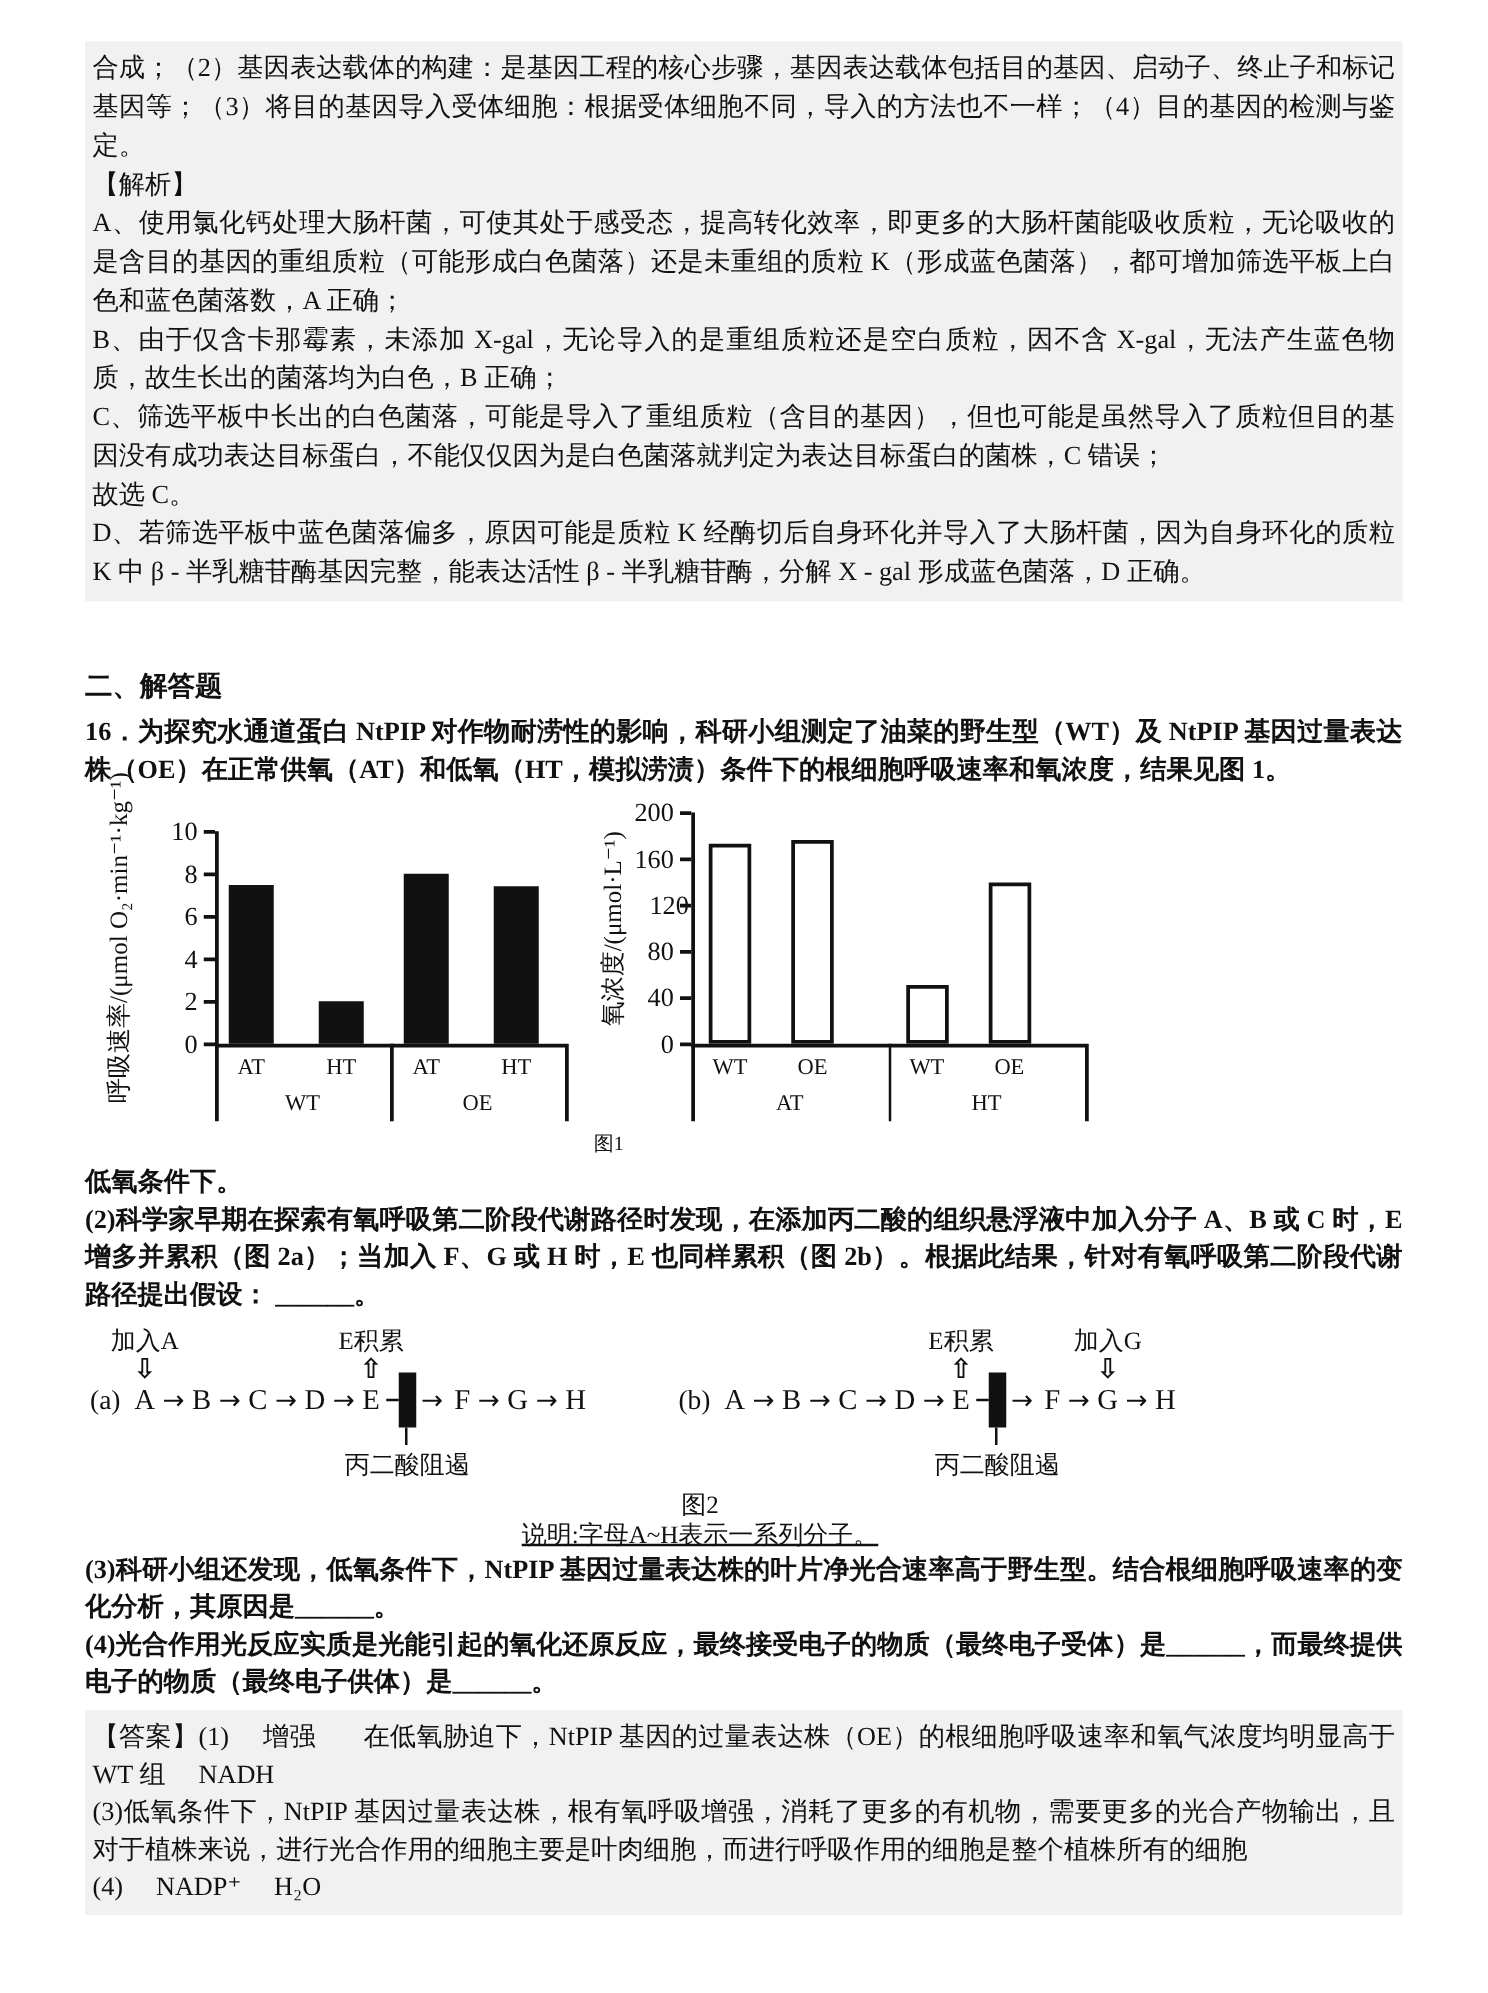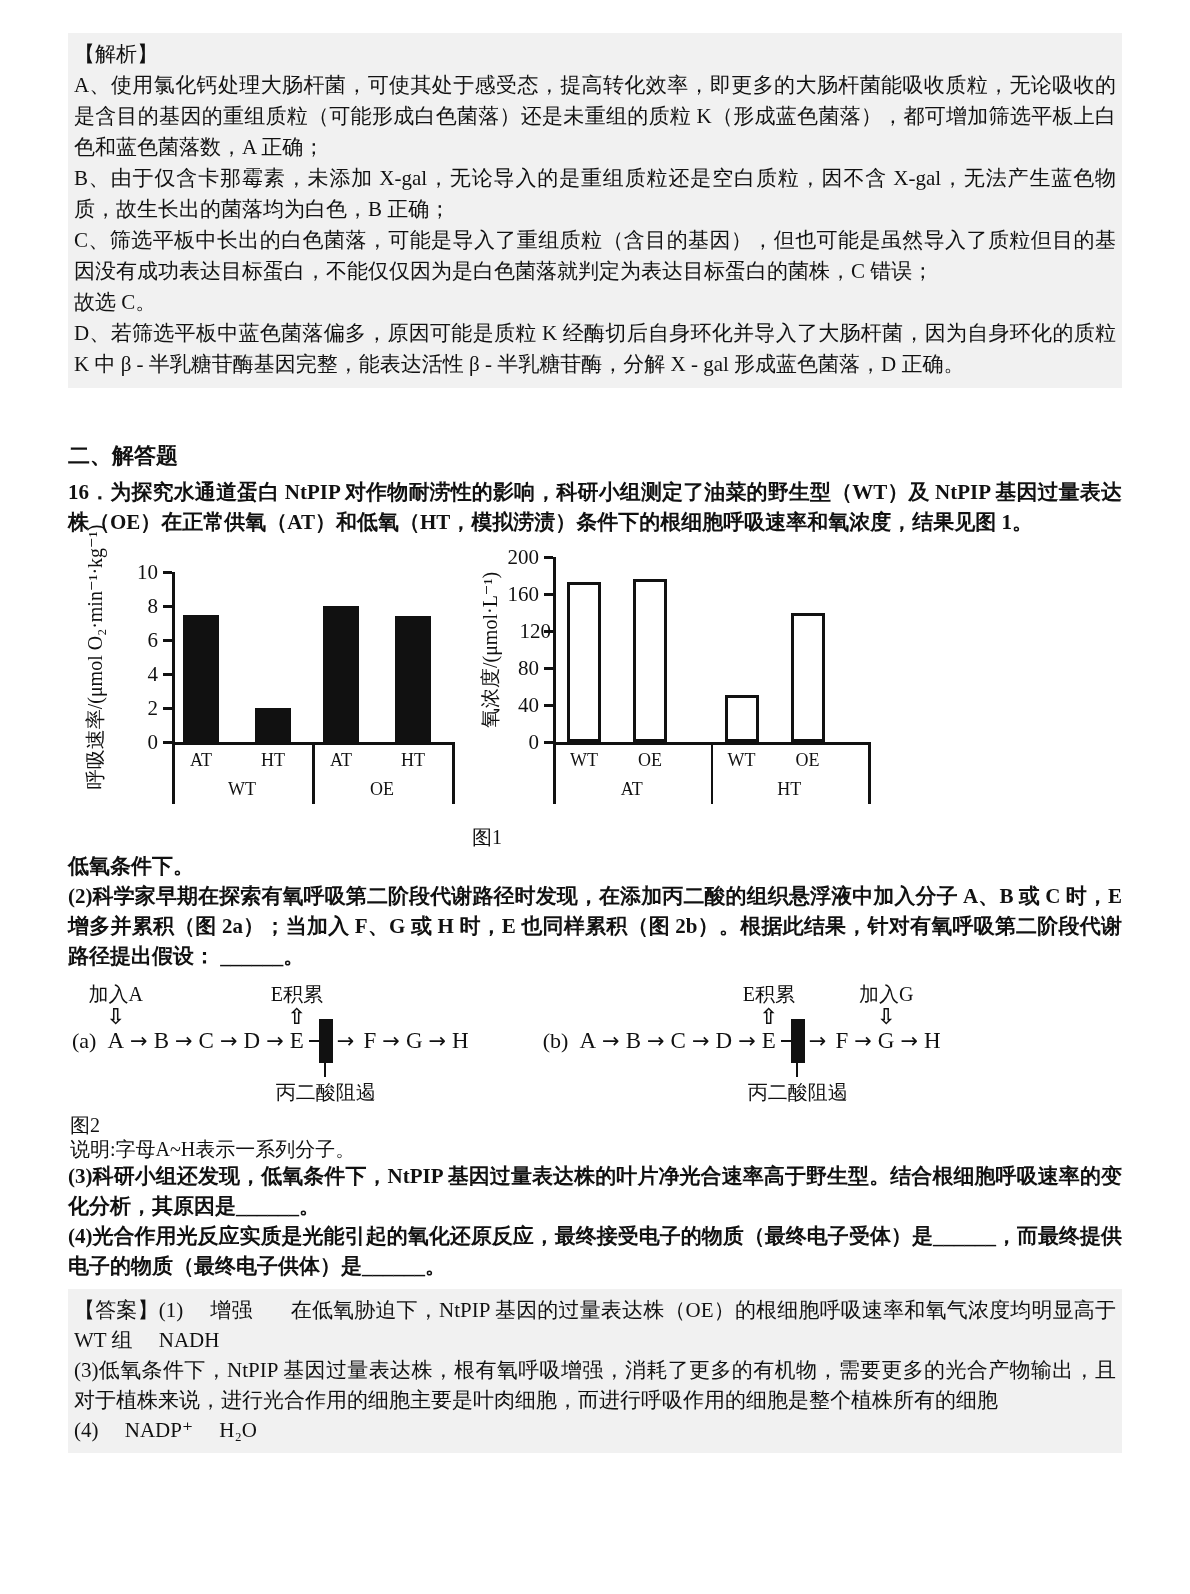--- a/index.html
+++ b/index.html
@@ -8,21 +8,21 @@
   .page{width:1190px;height:1594px;box-sizing:border-box;padding:33px 68px 0 68px;}
   .para{margin:0;font-size:21px;line-height:31px;text-align:justify;color:#111;}
   .qpara{line-height:30px;font-weight:bold;}
   .gray-block{background:#f1f1f1;padding:6px 6px 8px 6px;box-sizing:border-box;}
   .section-heading{font-size:22px;font-weight:700;margin:52px 0 6px 0;line-height:31px;color:#111;}
 
   
   .figure1{margin:10px 0 2px 4px;width:830px;}
   .chart-row{display:flex;align-items:flex-start;}
   .chart{position:relative;}
-  .fig-caption{text-align:center;font-size:20px;margin-top:16px;line-height:24px;}
+  .fig-caption{text-align:center;font-size:16px;margin-top:2px;line-height:24px;}
   .ylabel-wrap{position:absolute;}
   .ylabel{position:absolute;left:50%;top:50%;
           transform:translate(-50%,-50%) rotate(-90deg);
           white-space:nowrap;font-size:20px;}
   .ytick-label{position:absolute;text-align:right;font-size:21px;line-height:26px;}
   .hline,.vline,.tickmark{position:absolute;background:#111;}
   .bar{position:absolute;box-sizing:border-box;}
   .bar-fill{background:#111;}
   .bar-outline{background:#fff;border:3px solid #111;}
   .axis-text{position:absolute;text-align:center;font-size:18px;line-height:24px;}
@@ -38,33 +38,34 @@
   .ann{position:absolute;bottom:100%;left:50%;transform:translateX(-50%);
        text-align:center;white-space:nowrap;line-height:1;}
   .ann-text{font-size:20px;margin-bottom:1px;}
   .ann-arrow{font-family:"DejaVu Sans",sans-serif;font-size:22px;font-weight:700;line-height:1;}
   .blocker{position:relative;display:inline-flex;align-items:center;margin:0 3px;}
   .blk-pre{width:10px;height:2.5px;background:#111;}
   .blk-bar{width:14px;height:44px;background:#111;}
   .blk-stem{position:absolute;left:15px;top:calc(50% + 22px);width:2.5px;height:14px;background:#111;}
   .blk-label{position:absolute;top:calc(50% + 38px);left:17px;transform:translateX(-50%);
              font-size:20px;white-space:nowrap;}
-  .fig2-captions{width:980px;}
+  .fig2-captions{width:980px;text-align:center;}
   .fig-caption2{font-size:20px;line-height:24px;}
-  .fig-note{font-size:20px;line-height:24px;}
+  .fig-note{font-size:20px;line-height:24px;text-decoration:underline;}
 
   .answers{margin-top:8px;}
   .answers .para{line-height:30px;}
 </style>
 </head>
 <body>
 
 <div class="page">
 
   <section class="gray-block">
+    <p class="para">合成；（2）基因表达载体的构建：是基因工程的核心步骤，基因表达载体包括目的基因、启动子、终止子和标记基因等；（3）将目的基因导入受体细胞：根据受体细胞不同，导入的方法也不一样；（4）目的基因的检测与鉴定。</p>
     <p class="para">【解析】</p>
     <p class="para">A、使用氯化钙处理大肠杆菌，可使其处于感受态，提高转化效率，即更多的大肠杆菌能吸收质粒，无论吸收的是含目的基因的重组质粒（可能形成白色菌落）还是未重组的质粒 K（形成蓝色菌落），都可增加筛选平板上白色和蓝色菌落数，A 正确；</p>
     <p class="para">B、由于仅含卡那霉素，未添加 X-gal，无论导入的是重组质粒还是空白质粒，因不含 X-gal，无法产生蓝色物质，故生长出的菌落均为白色，B 正确；</p>
     <p class="para">C、筛选平板中长出的白色菌落，可能是导入了重组质粒（含目的基因），但也可能是虽然导入了质粒但目的基因没有成功表达目标蛋白，不能仅仅因为是白色菌落就判定为表达目标蛋白的菌株，C 错误；</p>
     <p class="para">故选 C。</p>
     <p class="para">D、若筛选平板中蓝色菌落偏多，原因可能是质粒 K 经酶切后自身环化并导入了大肠杆菌，因为自身环化的质粒 K 中 β - 半乳糖苷酶基因完整，能表达活性 β - 半乳糖苷酶，分解 X - gal 形成蓝色菌落，D 正确。</p>
   </section>
 
   <h2 class="section-heading">二、解答题</h2>
 

